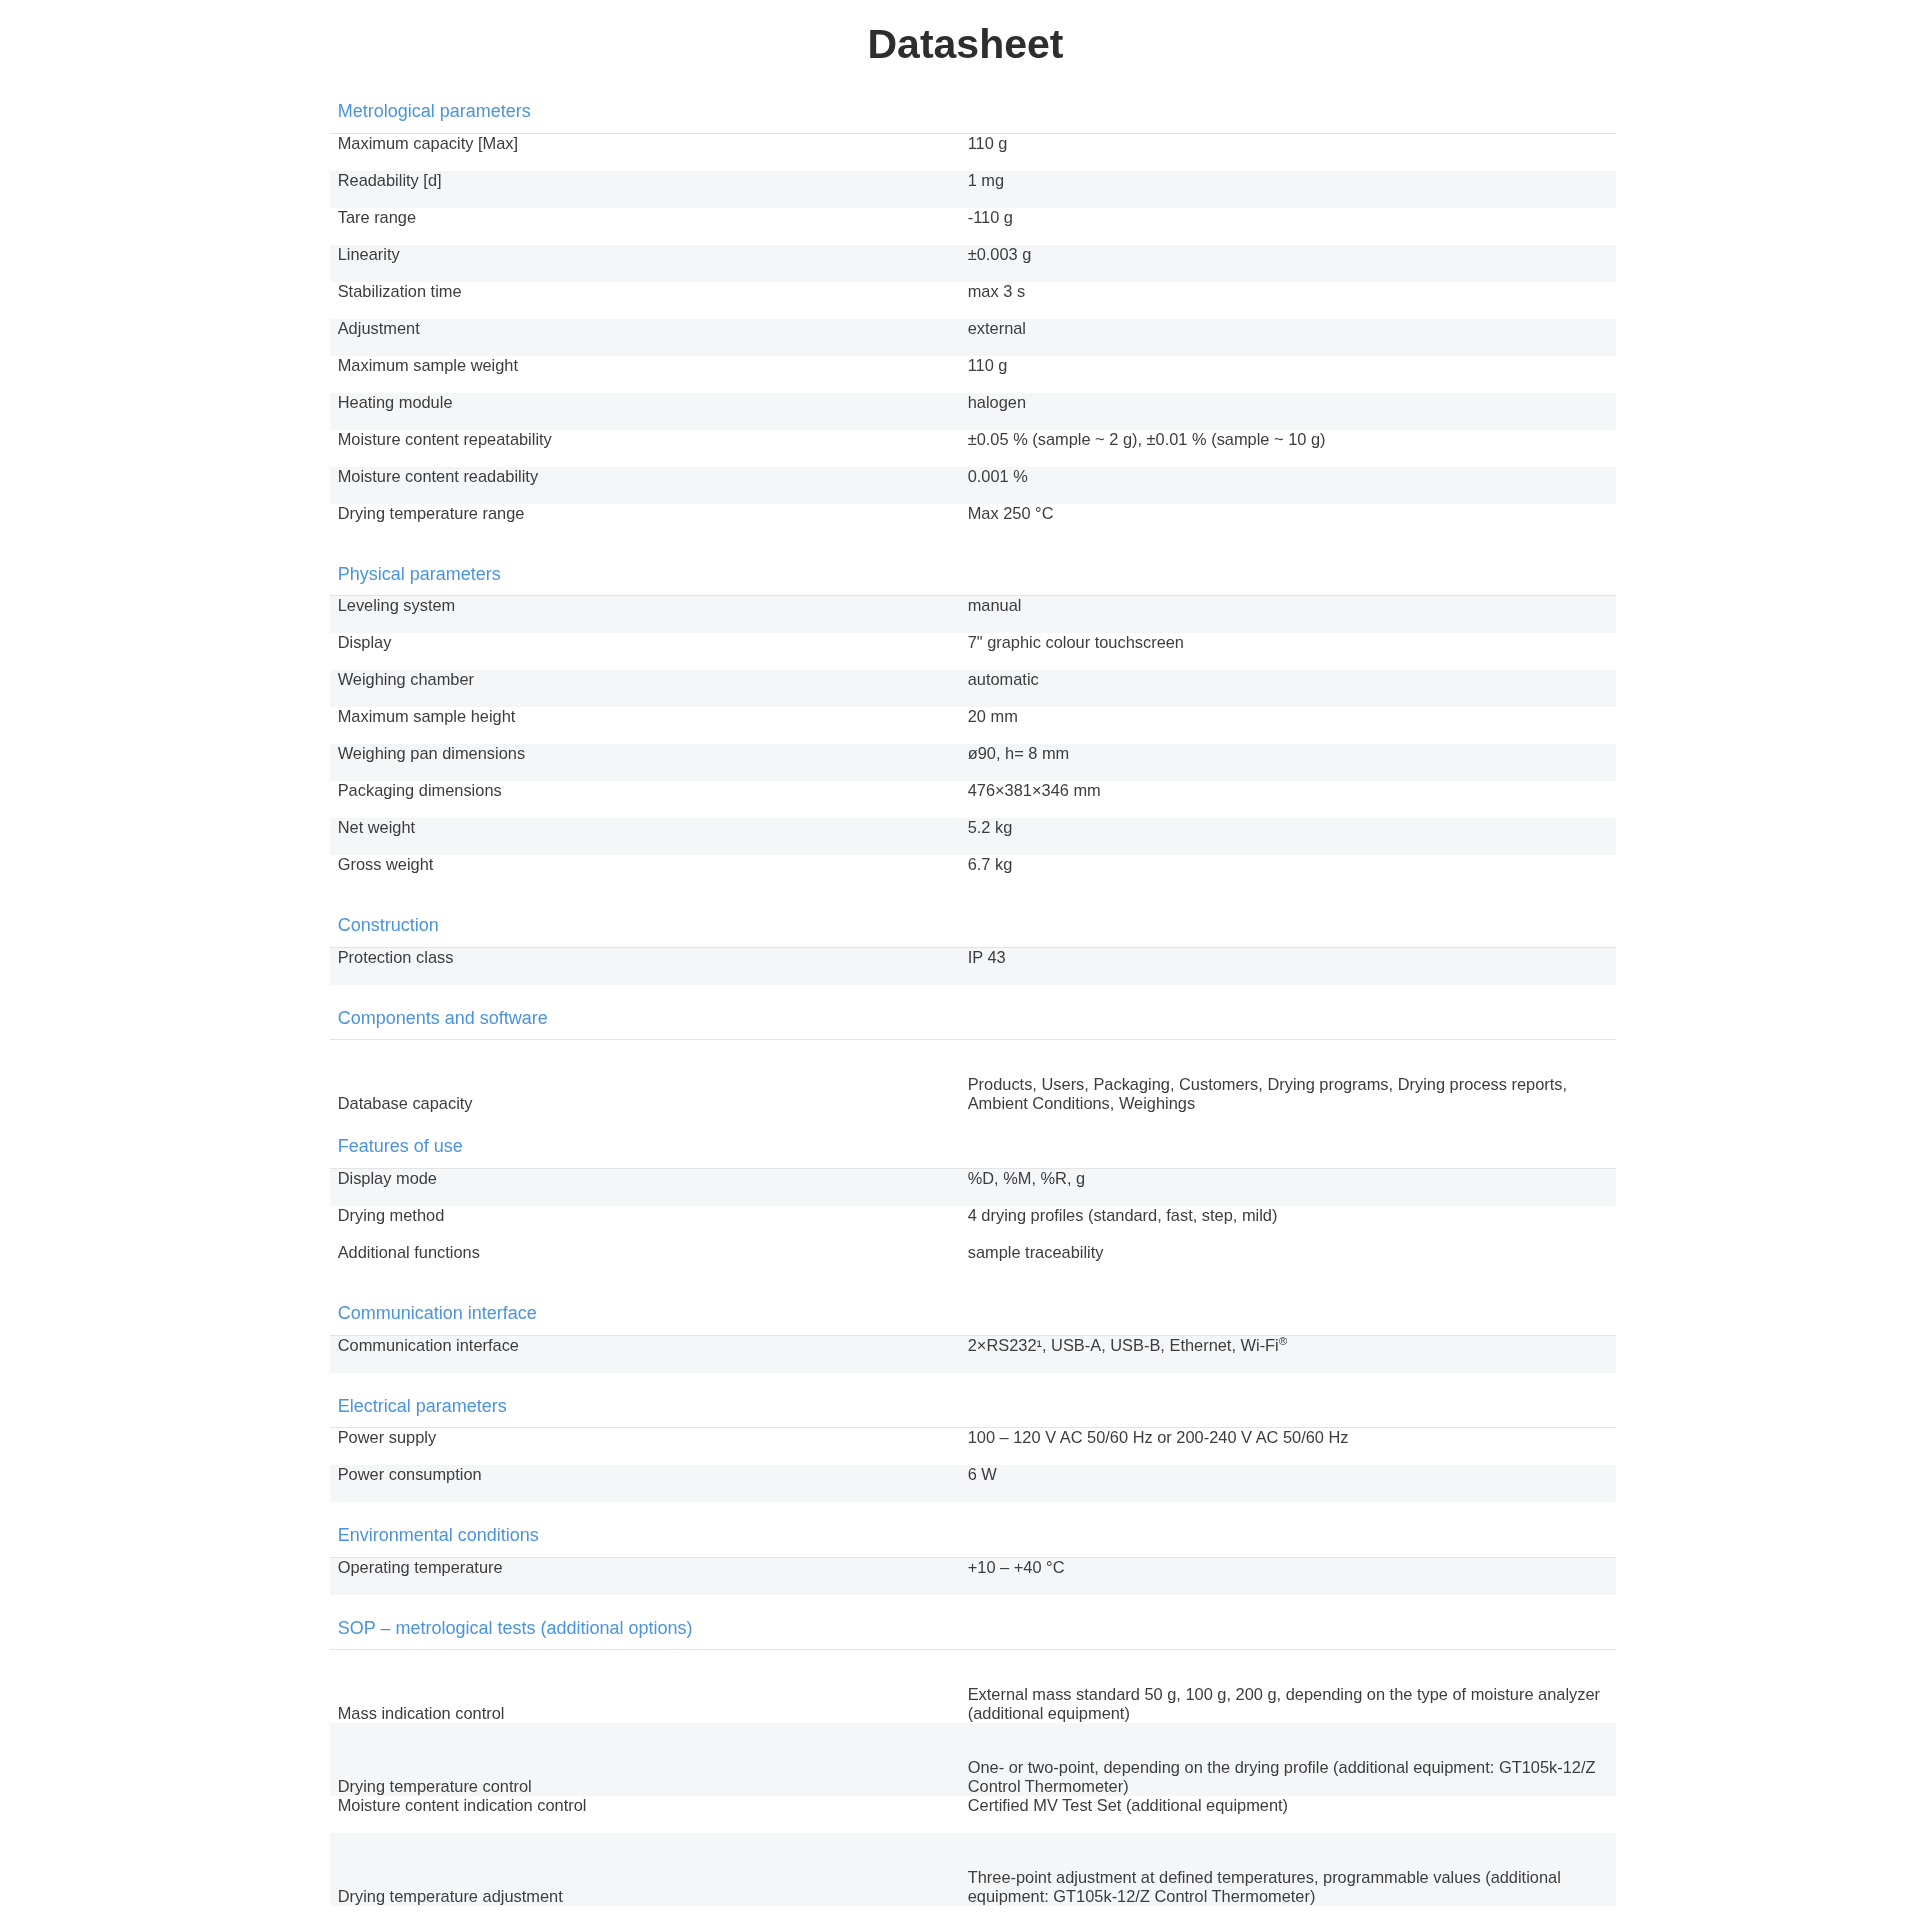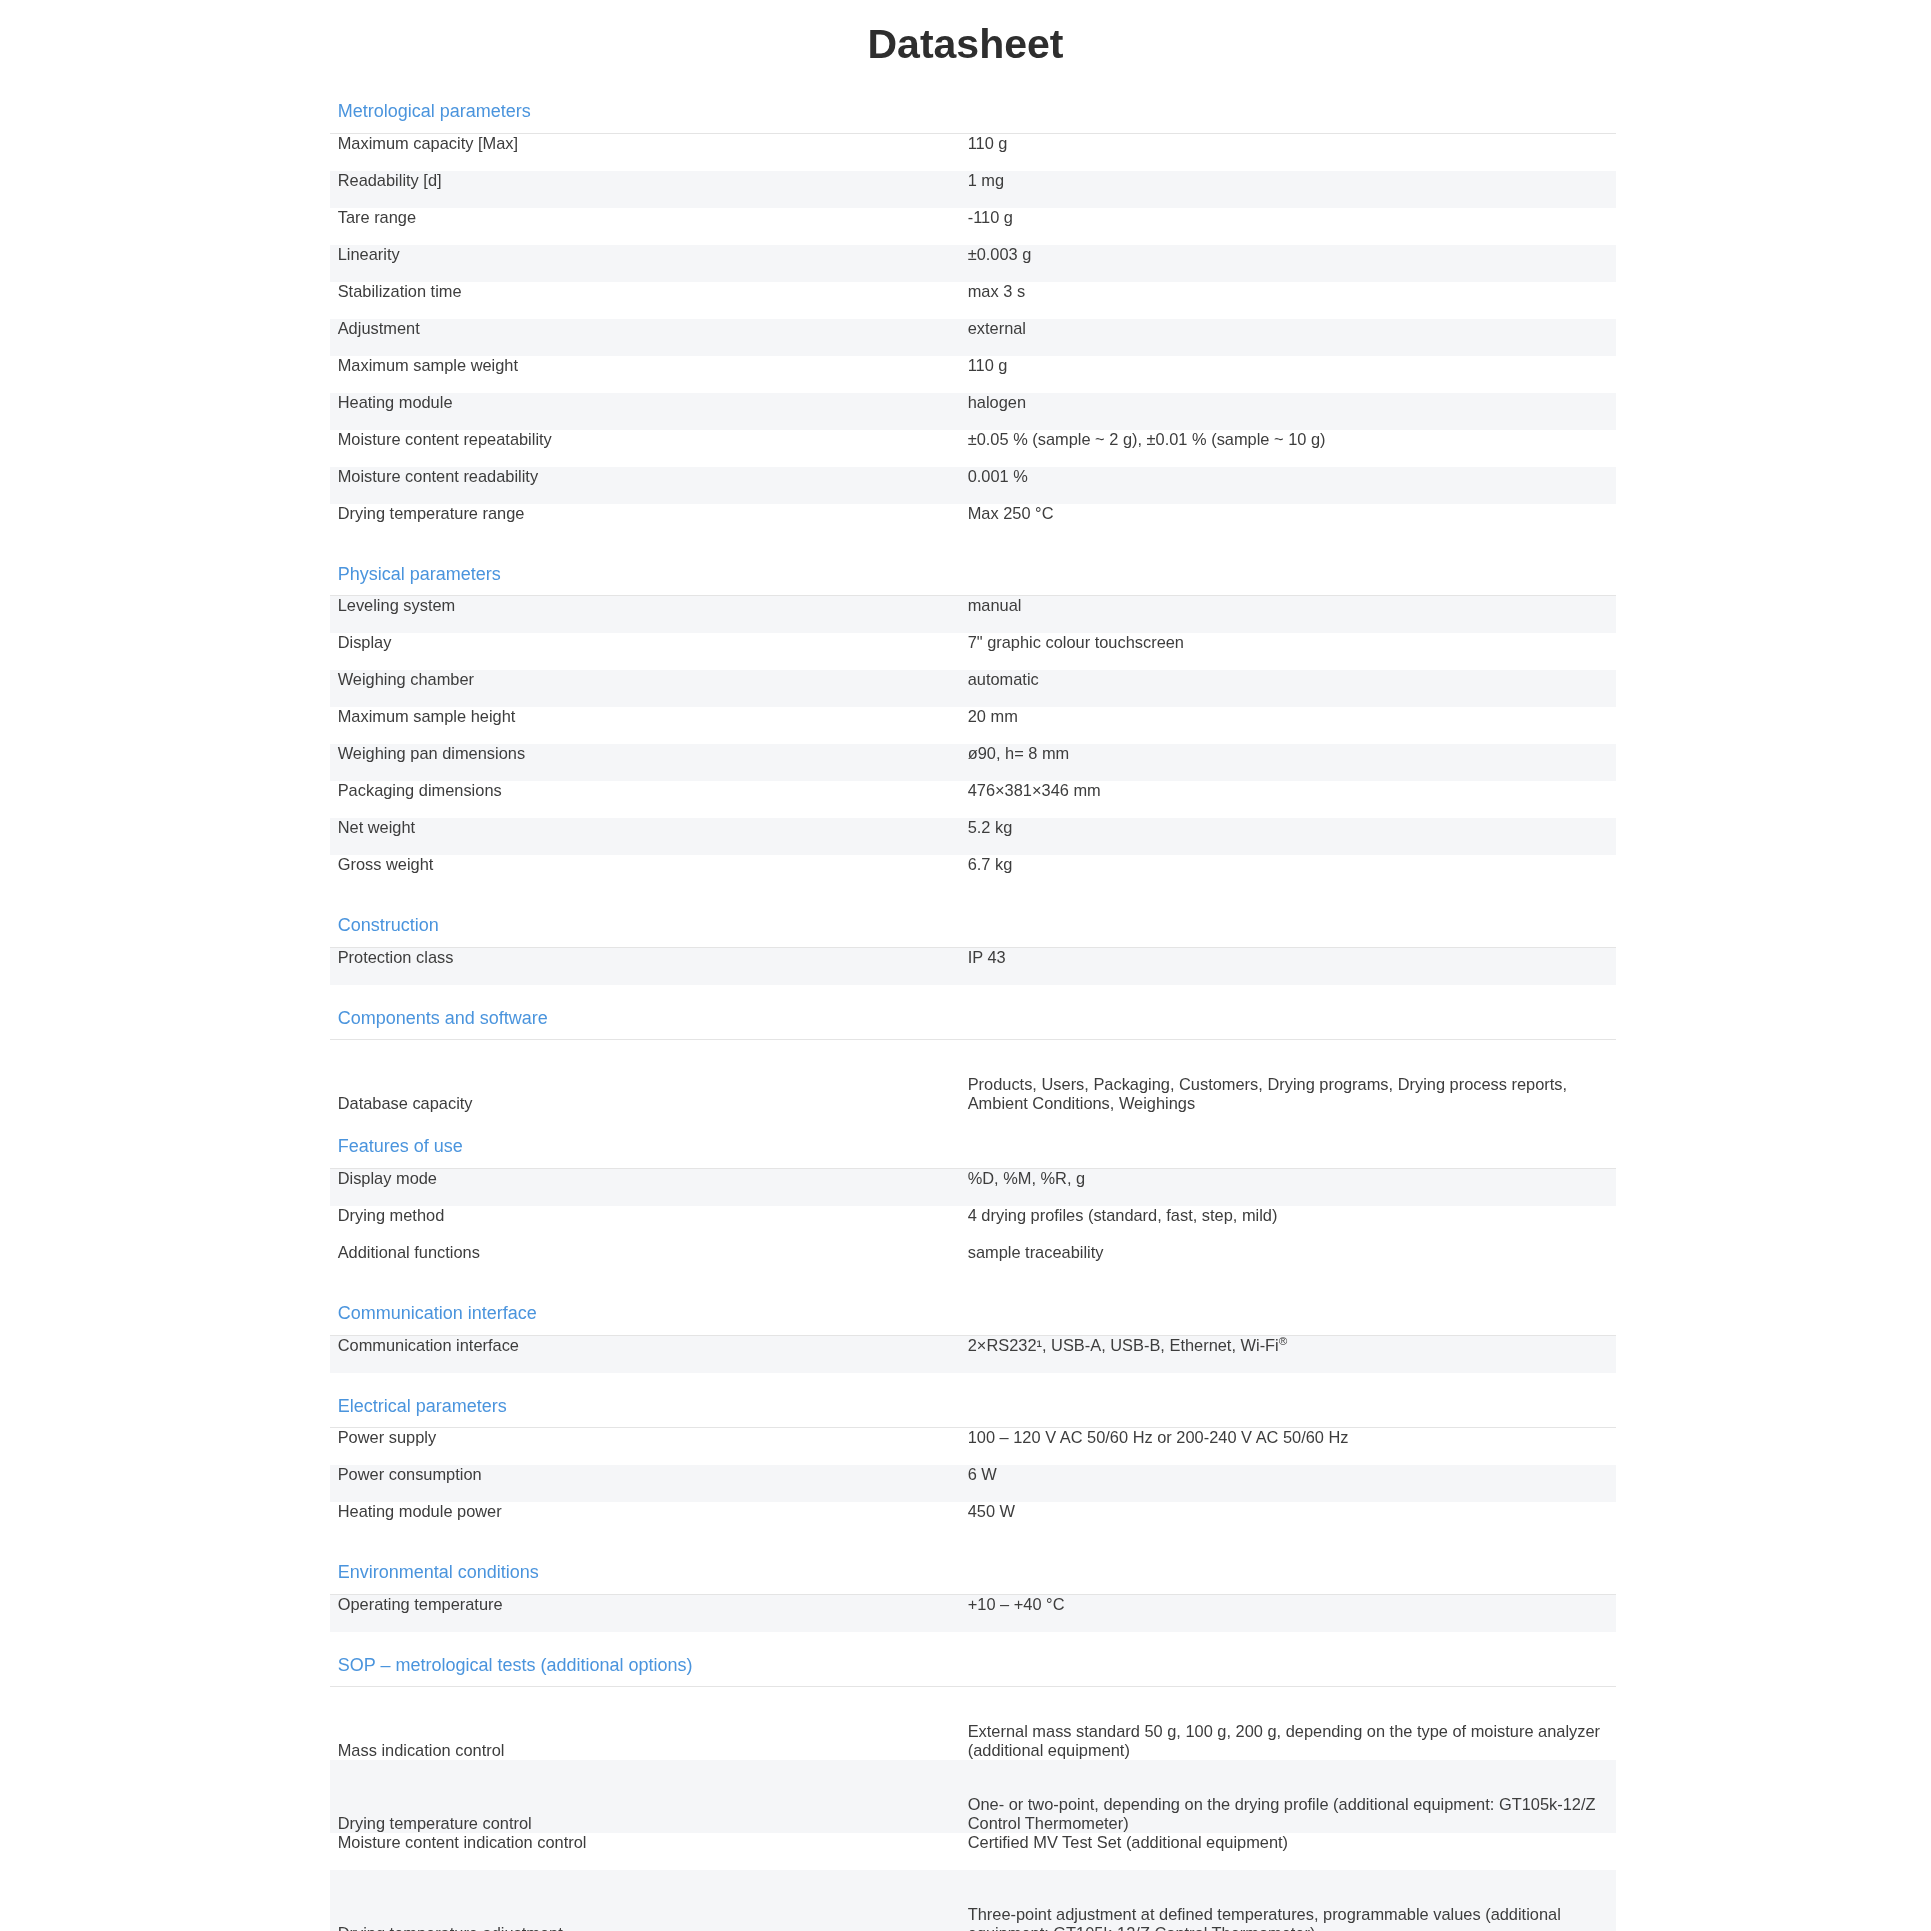--- a/index.html
+++ b/index.html
@@ -235,24 +235,20 @@
   <div class="row">
     <div class="cell label">Power supply</div>
     <div class="cell value">100 – 120 V AC 50/60 Hz or 200-240 V AC 50/60 Hz</div>
   </div>
 
   <div class="row striped">
     <div class="cell label">Power consumption</div>
     <div class="cell value">6 W</div>
   </div>
 
-  <div class="row">
-    <div class="cell label">Heating module power</div>
-    <div class="cell value">450 W</div>
-  </div>
 </div>
   </section>
 
   <section class="section">
     <h2 class="section-title">Environmental conditions</h2>
     <div class="rows">
   <div class="row striped">
     <div class="cell label">Operating temperature</div>
     <div class="cell value">+10 – +40 °C</div>
   </div>

